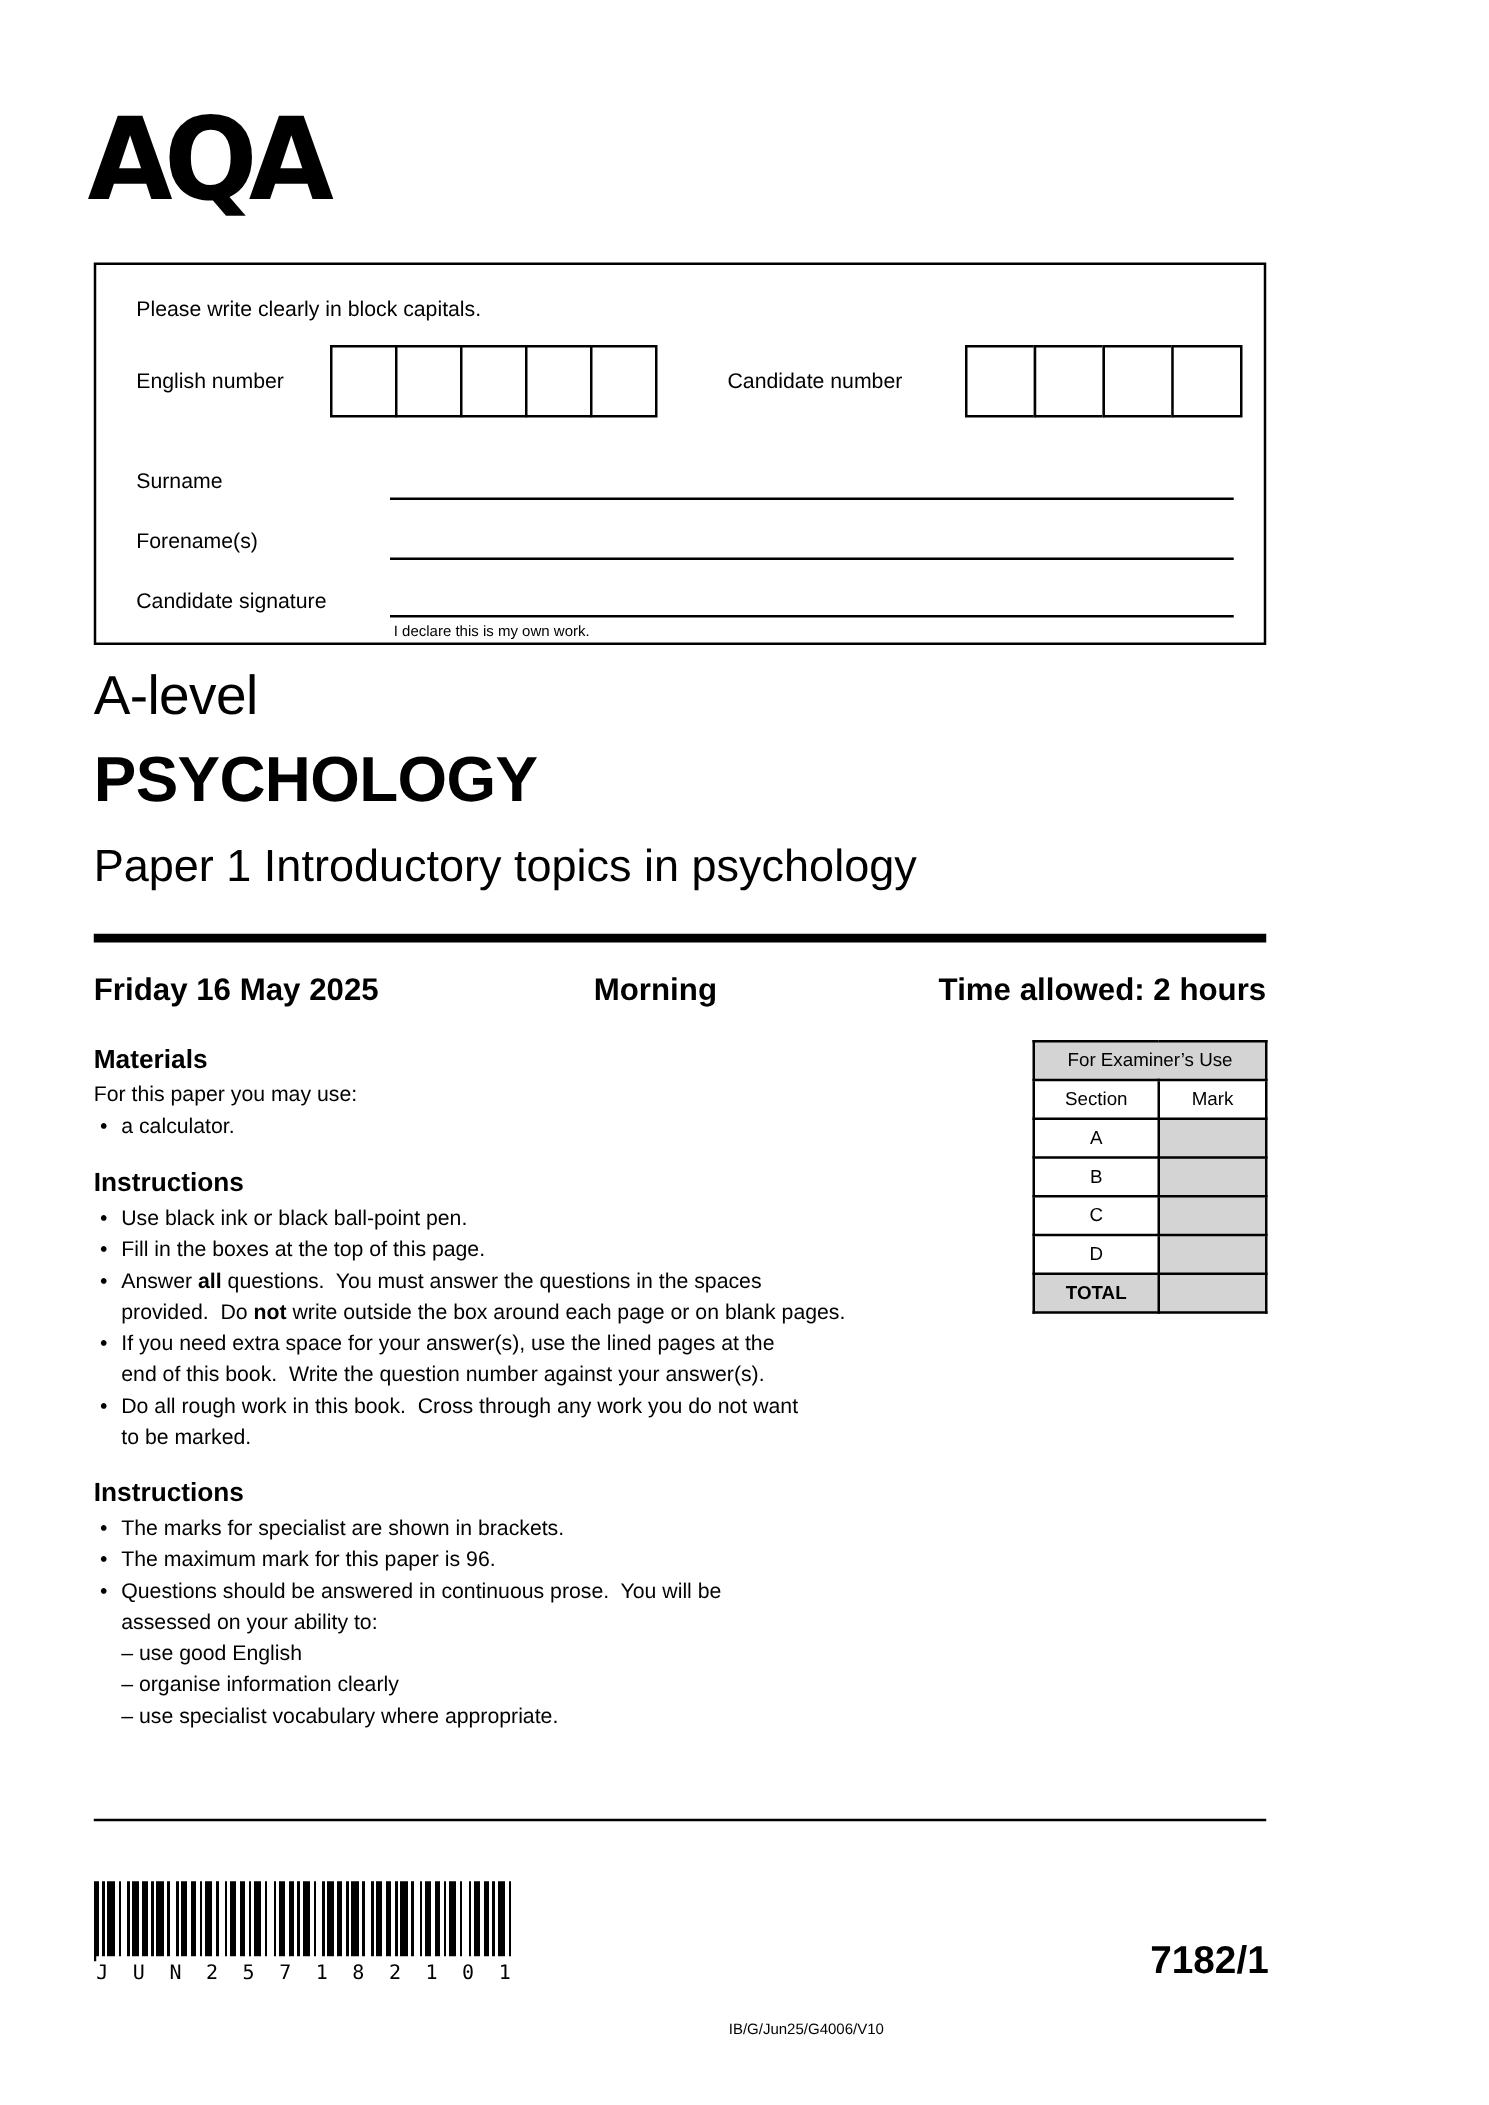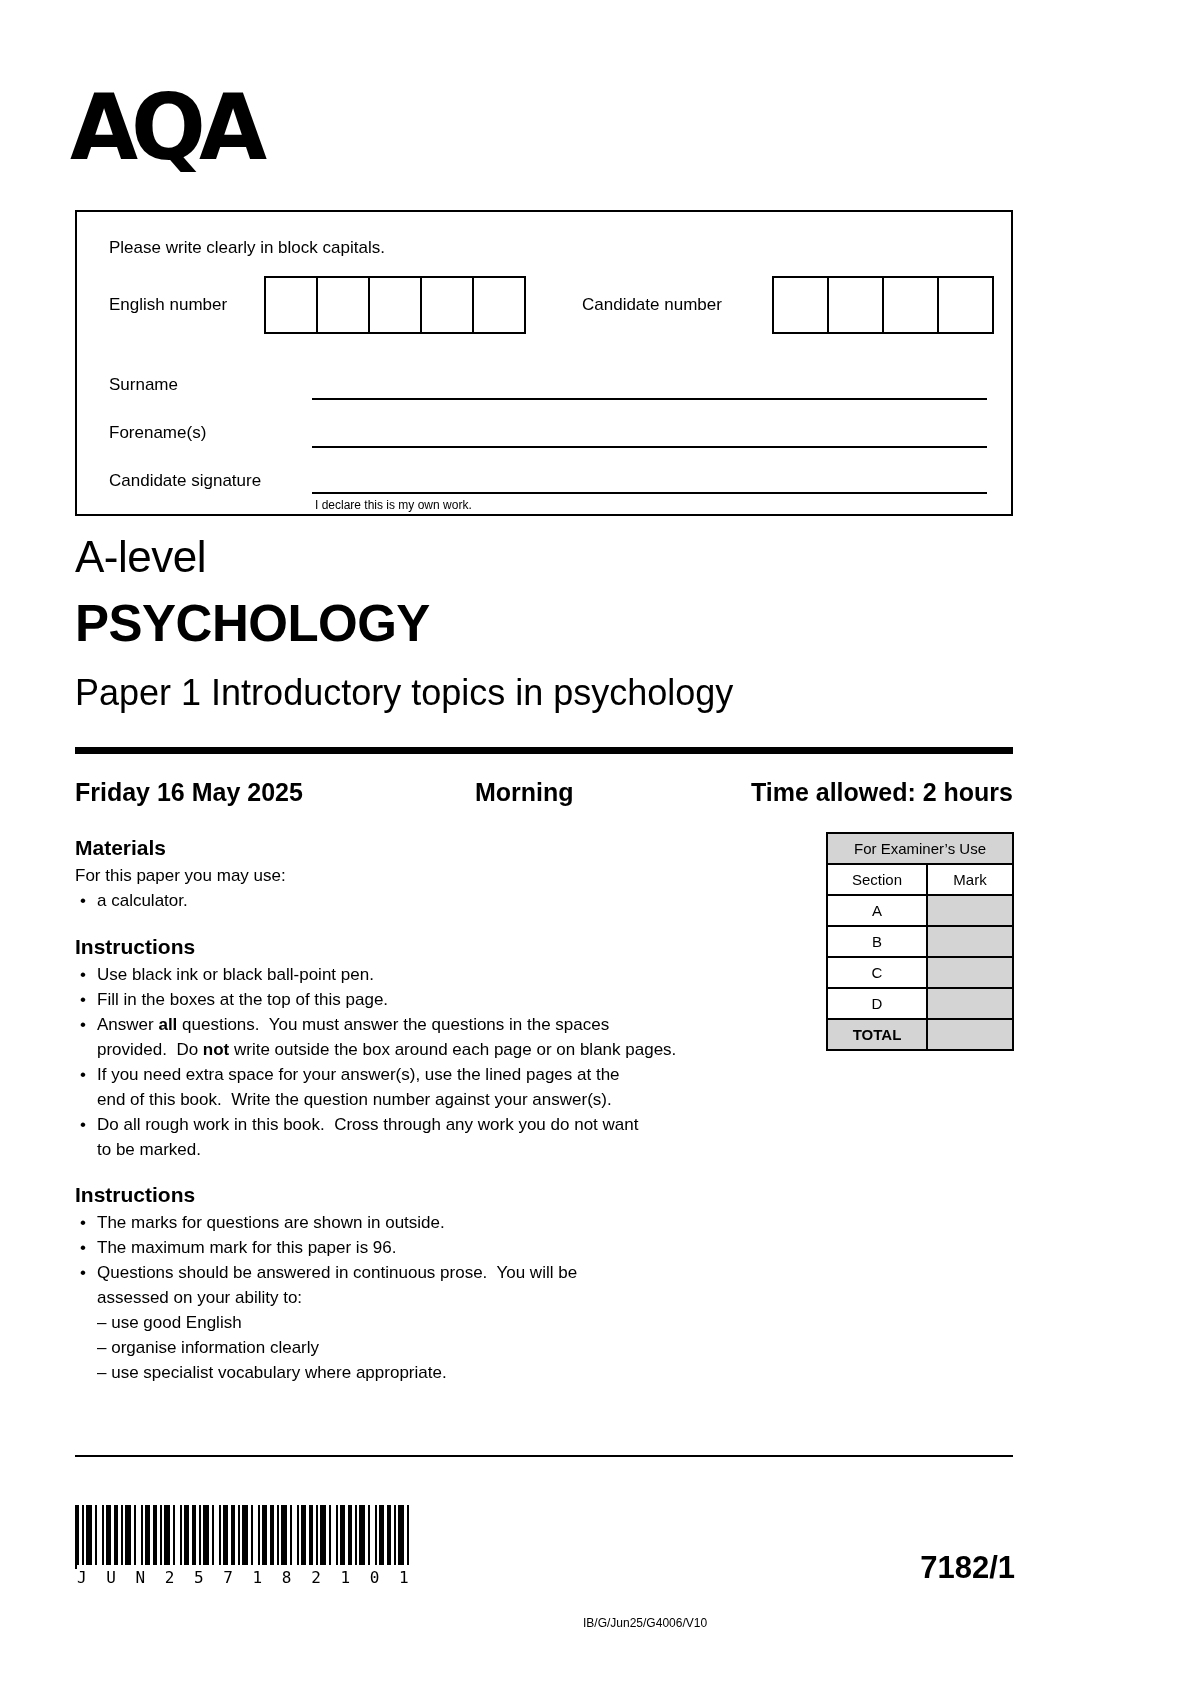--- a/index.html
+++ b/index.html
@@ -162,21 +162,21 @@
 to be marked.</span>
     </li>
   </ul>
 </div>
 
 <div class="abs section" style="top:1182px;">
   <h3 class="sec-h">Instructions</h3>
   <ul class="list">
     <li>
       <span class="bullet"></span>
-      <span class="btext">The marks for questions are shown in outside.</span>
+      <span class="btext">The marks for specialist are shown in brackets.</span>
     </li>
     <li>
       <span class="bullet"></span>
       <span class="btext">The maximum mark for this paper is 96.</span>
     </li>
     <li>
       <span class="bullet"></span>
       <span class="btext">Questions should be answered in continuous prose.  You will be
 assessed on your ability to:</span>
     </li>

